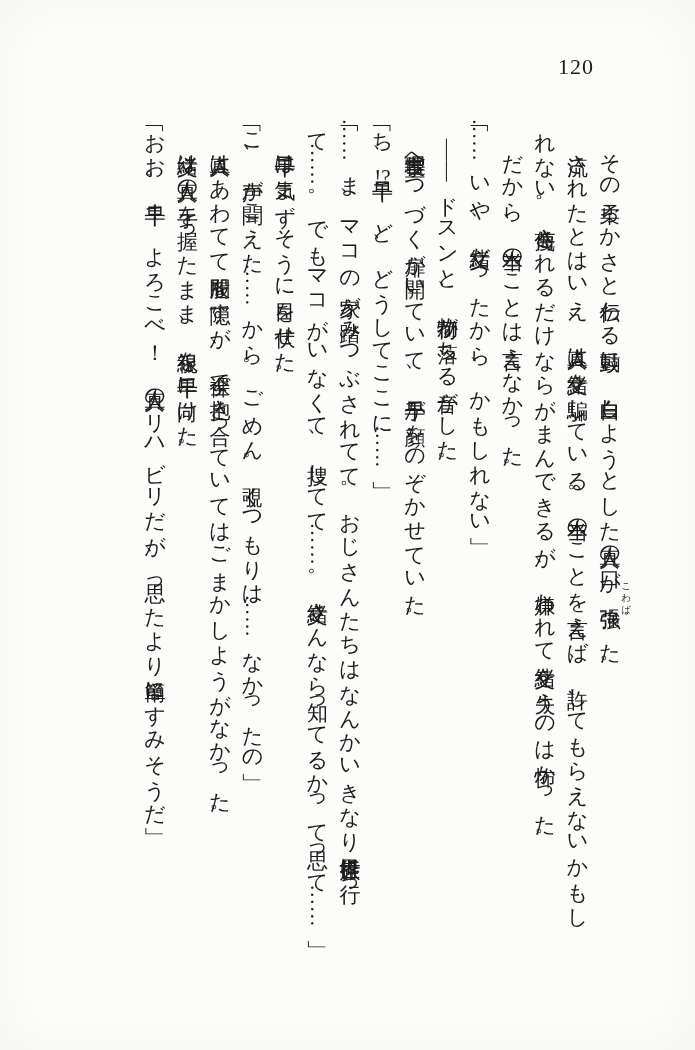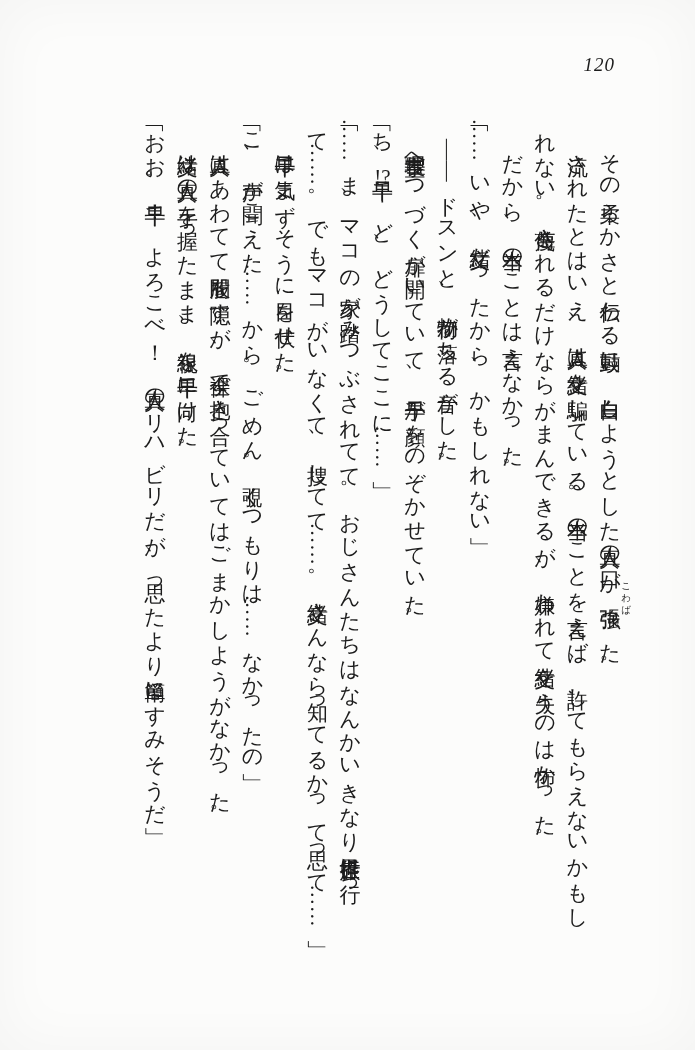--- a/index.html
+++ b/index.html
@@ -15,23 +15,22 @@
   .page {
     position: relative;
     width: 695px;
     height: 1050px;
     overflow: hidden;
     box-shadow: inset 0 0 60px rgba(0,0,0,0.035);
   }
   .page-number {
     position: absolute;
     top: 54px;
-    right: 80px;
-    font-size: 19px;
-    font-style: italic;
+    right: 101px;
+    font-size: 22px;
     letter-spacing: 1px;
   }
   .text-block {
     position: absolute;
     top: 118px;
     right: 64px;
     width: 558px;
     height: 820px;
     writing-mode: vertical-rl;
     -webkit-writing-mode: vertical-rl;

